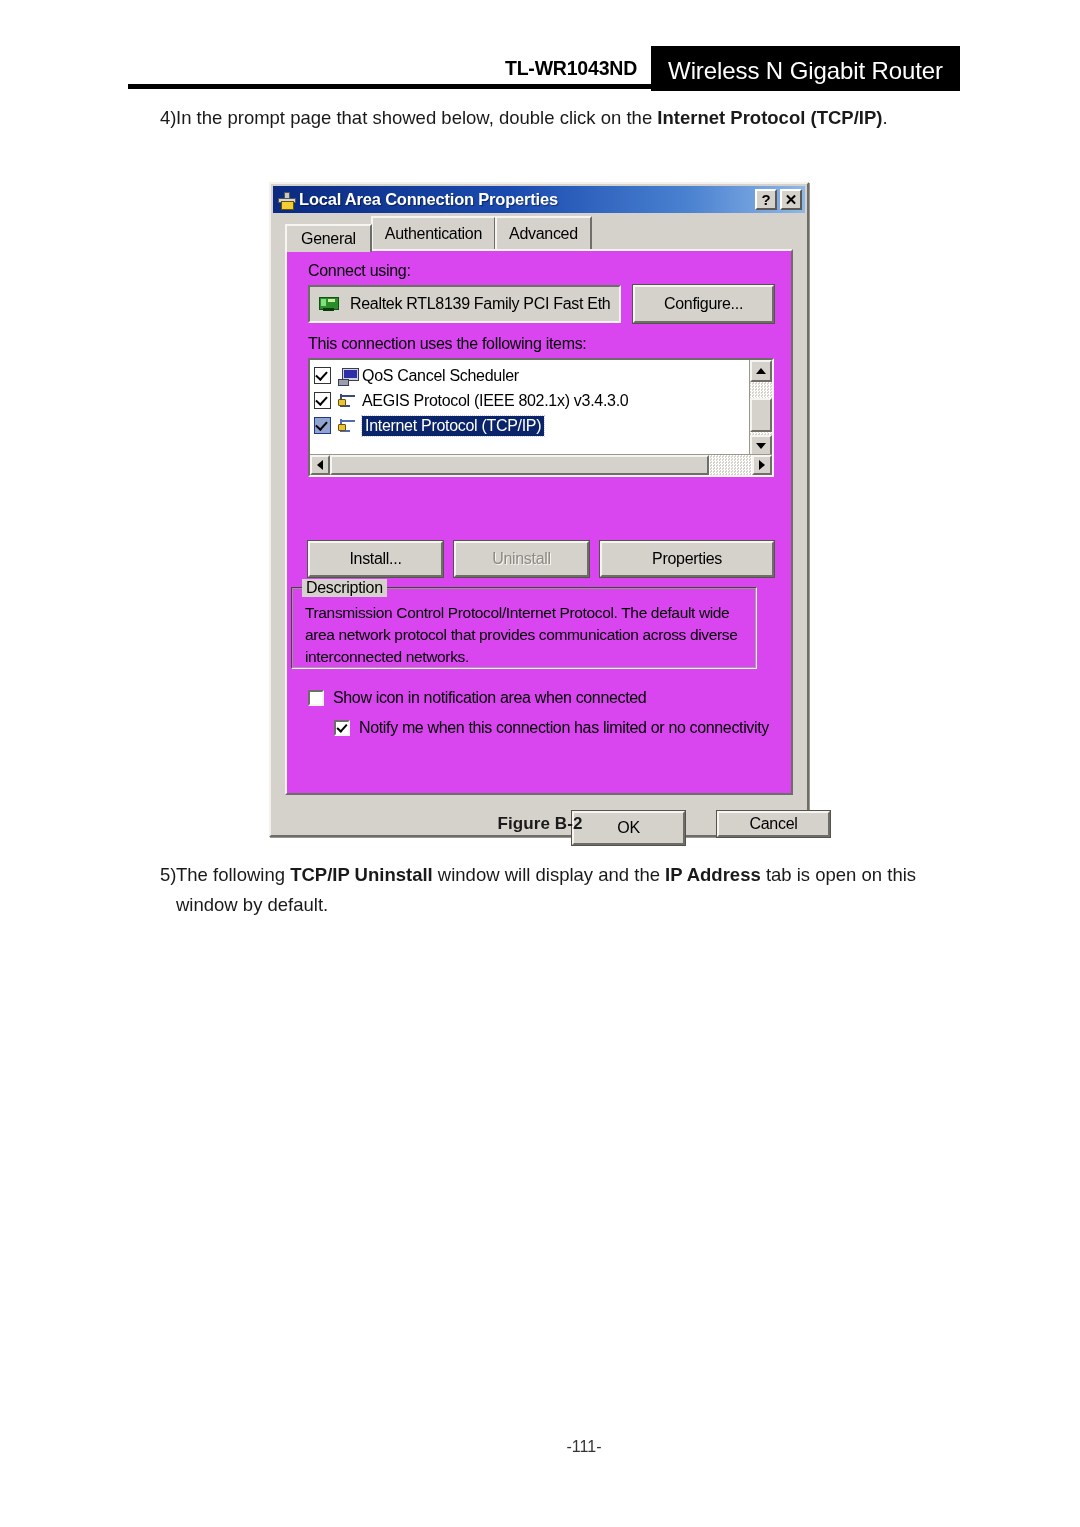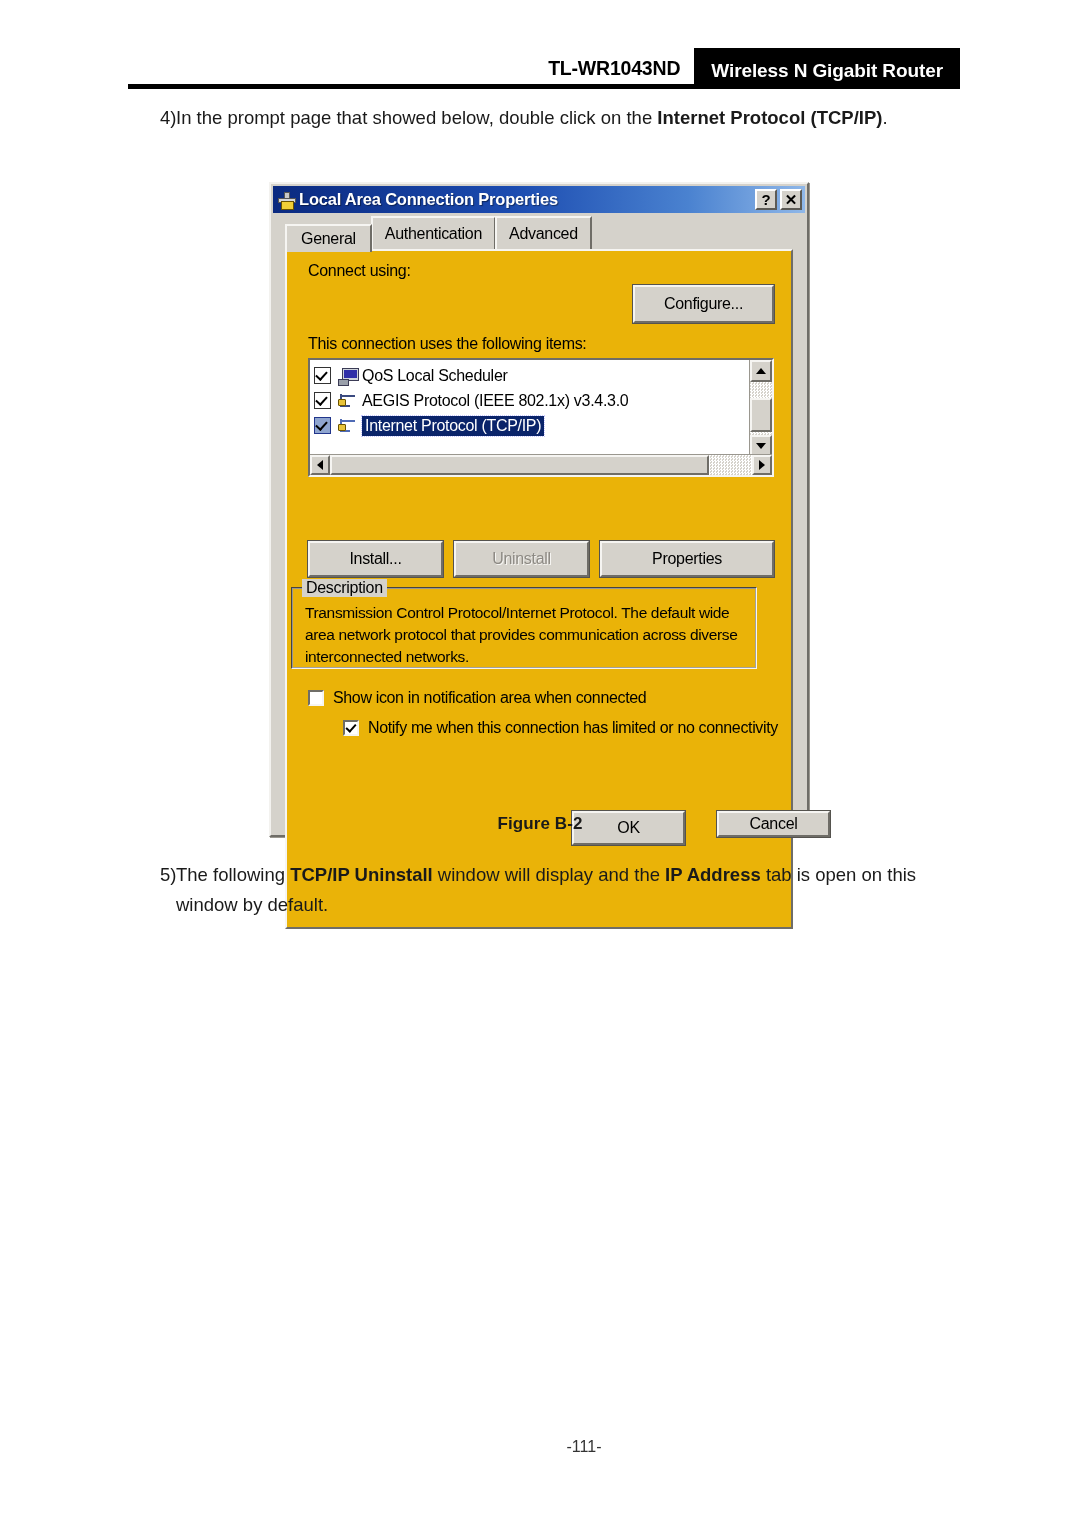--- a/index.html
+++ b/index.html
@@ -37,22 +37,22 @@
     font-size: 19.5px;
     font-weight: bold;
     letter-spacing: -0.2px;
     color: #000;
     padding-right: 14px;
     white-space: nowrap;
   }
   .header-badge {
     background: #000000;
     color: #ffffff;
-    font-size: 19px;
-    font-weight: bold;
+    font-size: 24px;
+    font-weight: normal;
     letter-spacing: -0.1px;
     padding: 13px 17px 8px 17px;
     white-space: nowrap;
     line-height: 1;
   }
   .header-rule {
     position: absolute;
     left: 128px;
     top: 84px;
     width: 832px;
@@ -234,22 +234,22 @@
     font-weight: normal;
     z-index: 3;
     position: relative;
   }
 
   
   .tabpanel {
     position: absolute;
     left: 12px; top: 36px;
     width: 508px;
-    height: 680px;
-    background: #eab308;
+    height: 546px;
+    background: #d946ef;
     border-top: 2px solid #f6f5f2;
     border-left: 2px solid #f6f5f2;
     border-right: 2px solid #6f6d67;
     border-bottom: 2px solid #6f6d67;
     box-sizing: border-box;
   }
 
   .lbl {
     position: absolute;
     font-size: 16px;
@@ -515,21 +515,21 @@
   .cbox.checked::after {
     content: "";
     position: absolute;
     left: 3px; top: 0px;
     width: 4px; height: 8px;
     border: solid #000;
     border-width: 0 2px 2px 0;
     transform: rotate(42deg);
   }
   #cb-show   { left: 21px; top: 438px; }
-  #cb-notify { left: 28px; top: 468px; padding-left: 28px; }
+  #cb-notify { left: 19px; top: 468px; padding-left: 28px; }
 
   
   #btn-ok     { left: 299px; top: 598px; width: 113px; height: 34px; }
   #btn-cancel { left: 444px; top: 598px; width: 113px; height: 26px; }
 </style>
 </head>
 <body>
 
 <div class="page-header">
   <div class="header-row">
@@ -565,39 +565,48 @@
     <div class="tabstrip">
       <div class="tab active">General</div>
       <div class="tab">Authentication</div>
       <div class="tab">Advanced</div>
     </div>
 
     <div class="tabpanel">
 
       <div class="lbl" style="left:21px; top:11px;">Connect using:</div>
 
+      <div class="adapter-field">
+        <span class="nic-icon">
+          <span class="nb"></span>
+            <span class="nc"></span>
+            <span class="nc2"></span>
+            <span class="nd"></span>
+        </span>
+        <span class="adapter-text">Realtek RTL8139 Family PCI Fast Eth</span>
+      </div>
 
       <div class="btn" id="btn-configure">
           <span>Configure...</span>
         </div>
 
       <div class="lbl" style="left:21px; top:84px;">This connection uses the following items:</div>
 
       <div class="listbox">
         <div class="list-items">
 
           <div class="li">
             <span class="li-check checked"></span>
             <span class="li-icon ic-comp">
               <span class="scr">
                   <i></i>
                 </span>
                 <span class="base"></span>
             </span>
-            <span class="li-text">QoS Local Scheduler</span>
+            <span class="li-text">QoS Cancel Scheduler</span>
           </div>
 
           <div class="li">
             <span class="li-check checked"></span>
             <span class="li-icon ic-proto">
               <span class="v"></span>
                 <span class="h1"></span>
                 <span class="h2"></span>
                 <span class="dot"></span>
             </span>

